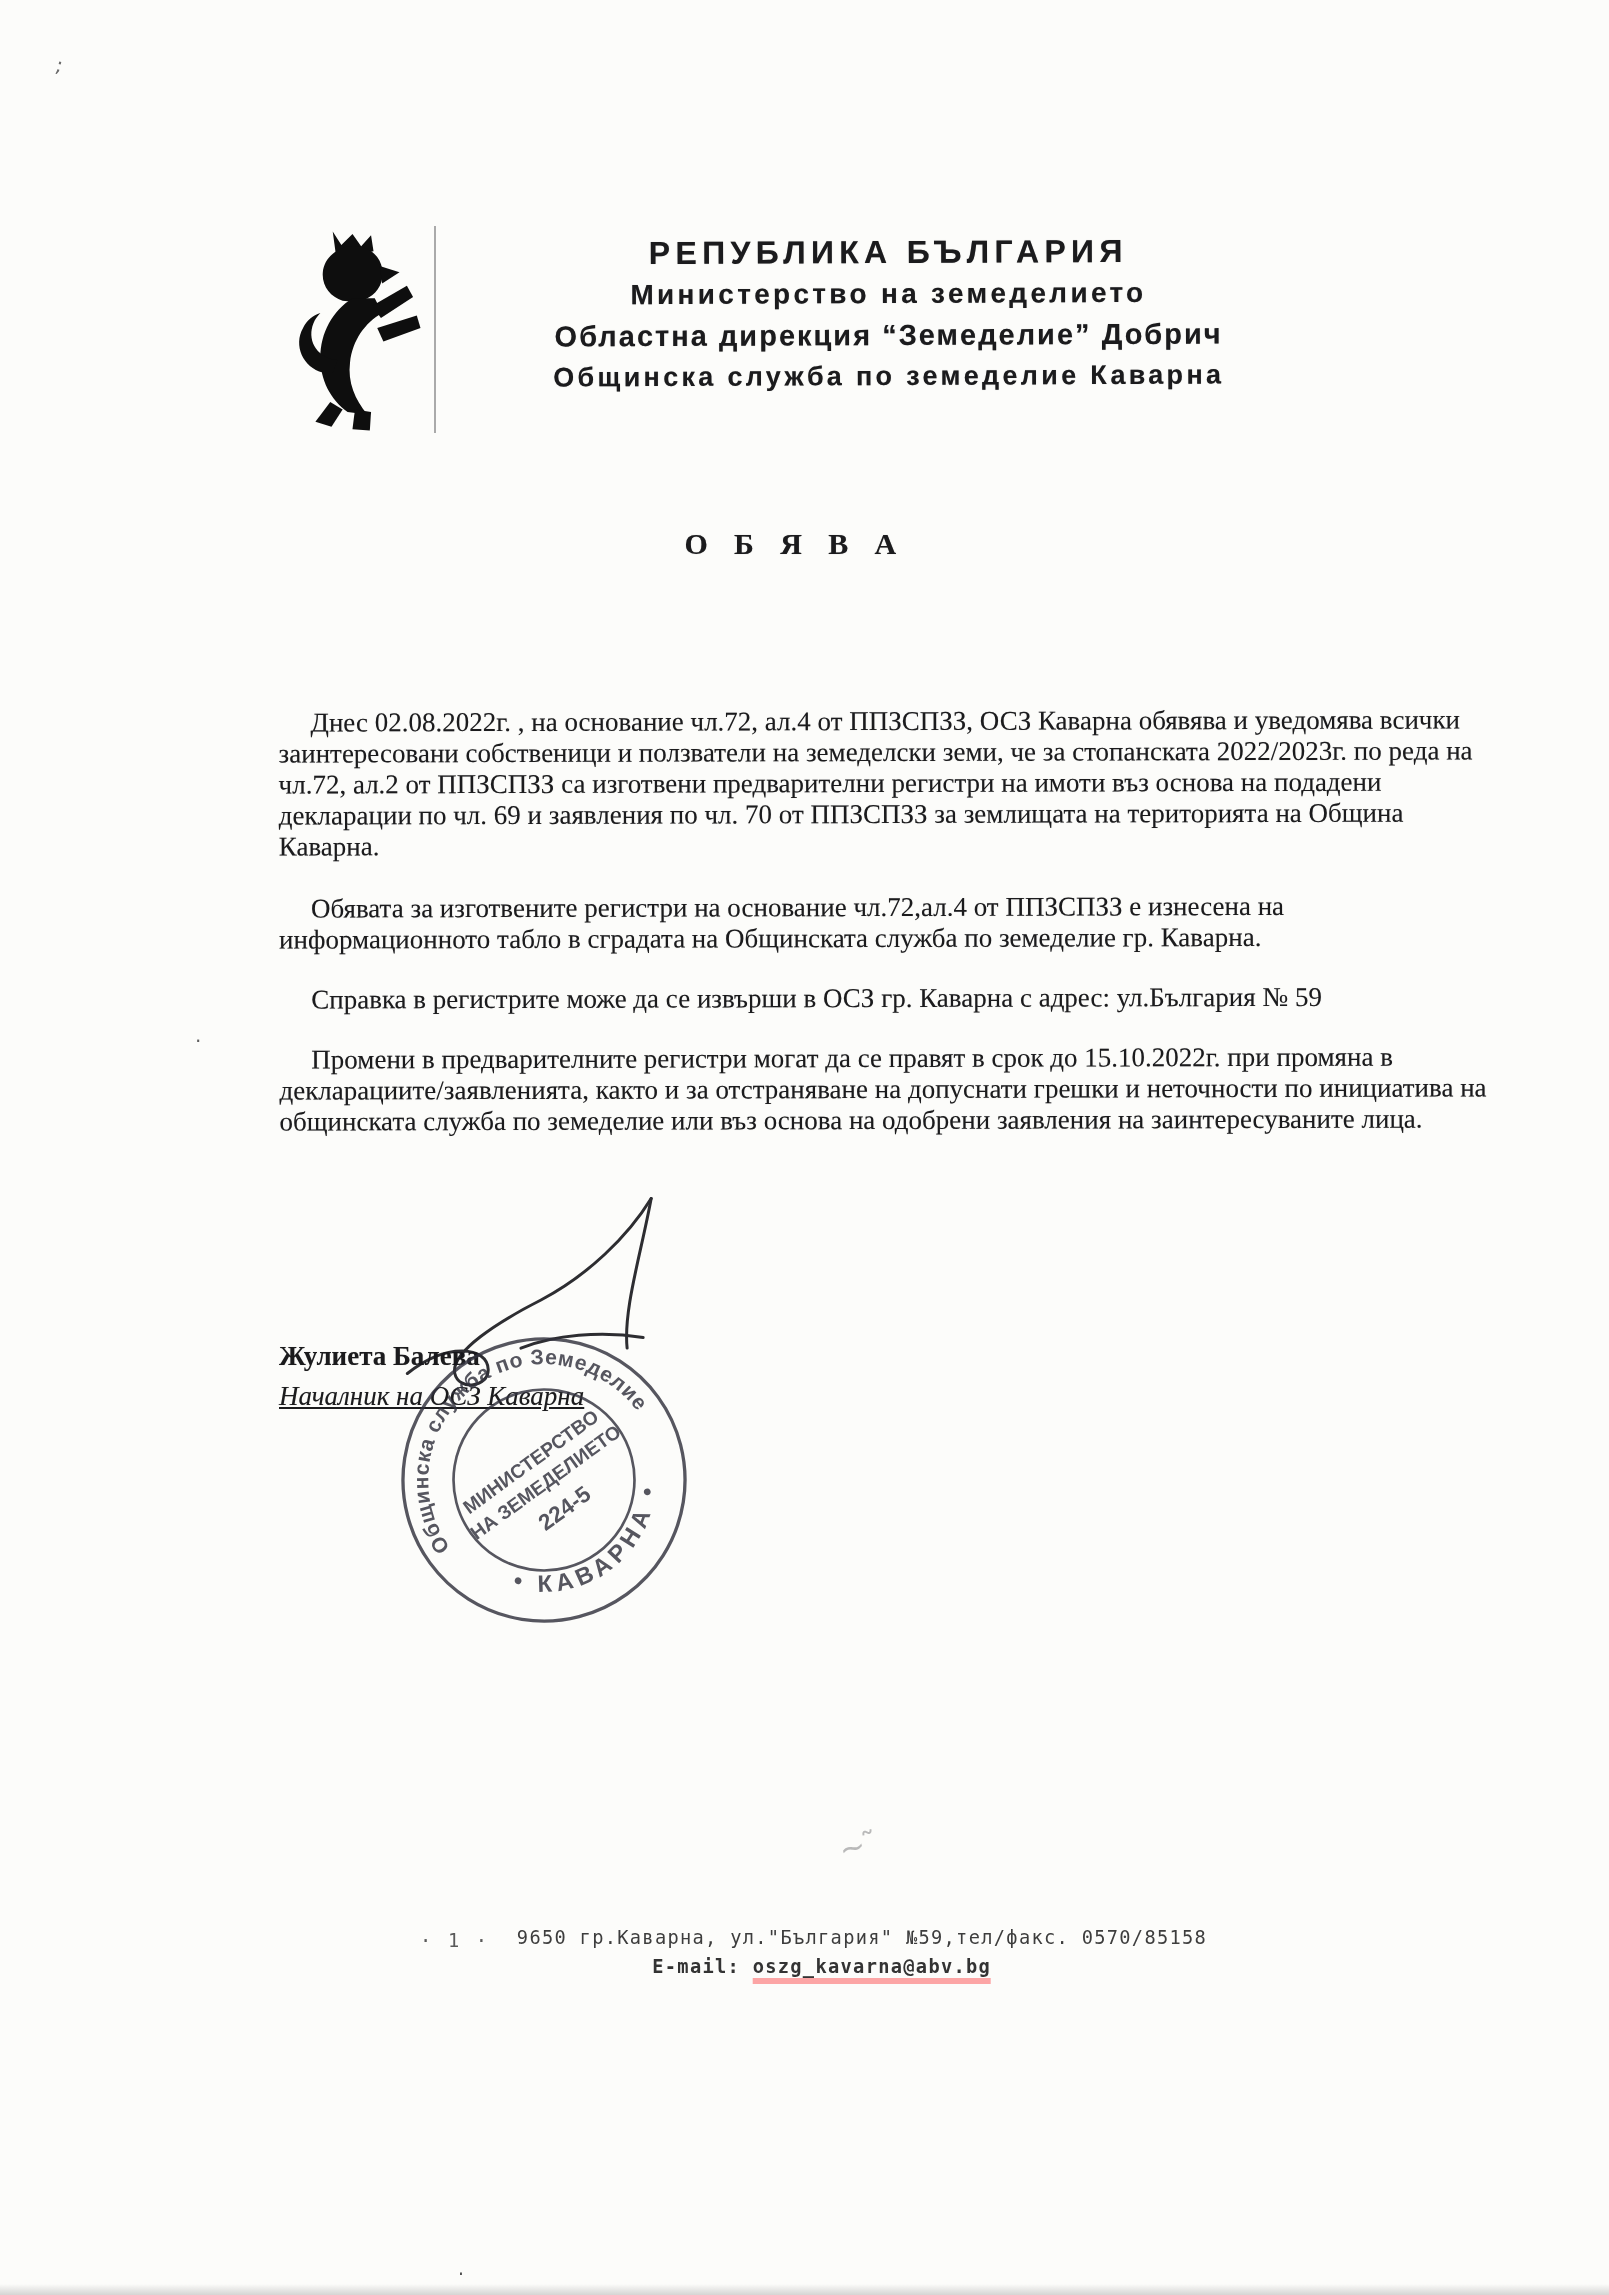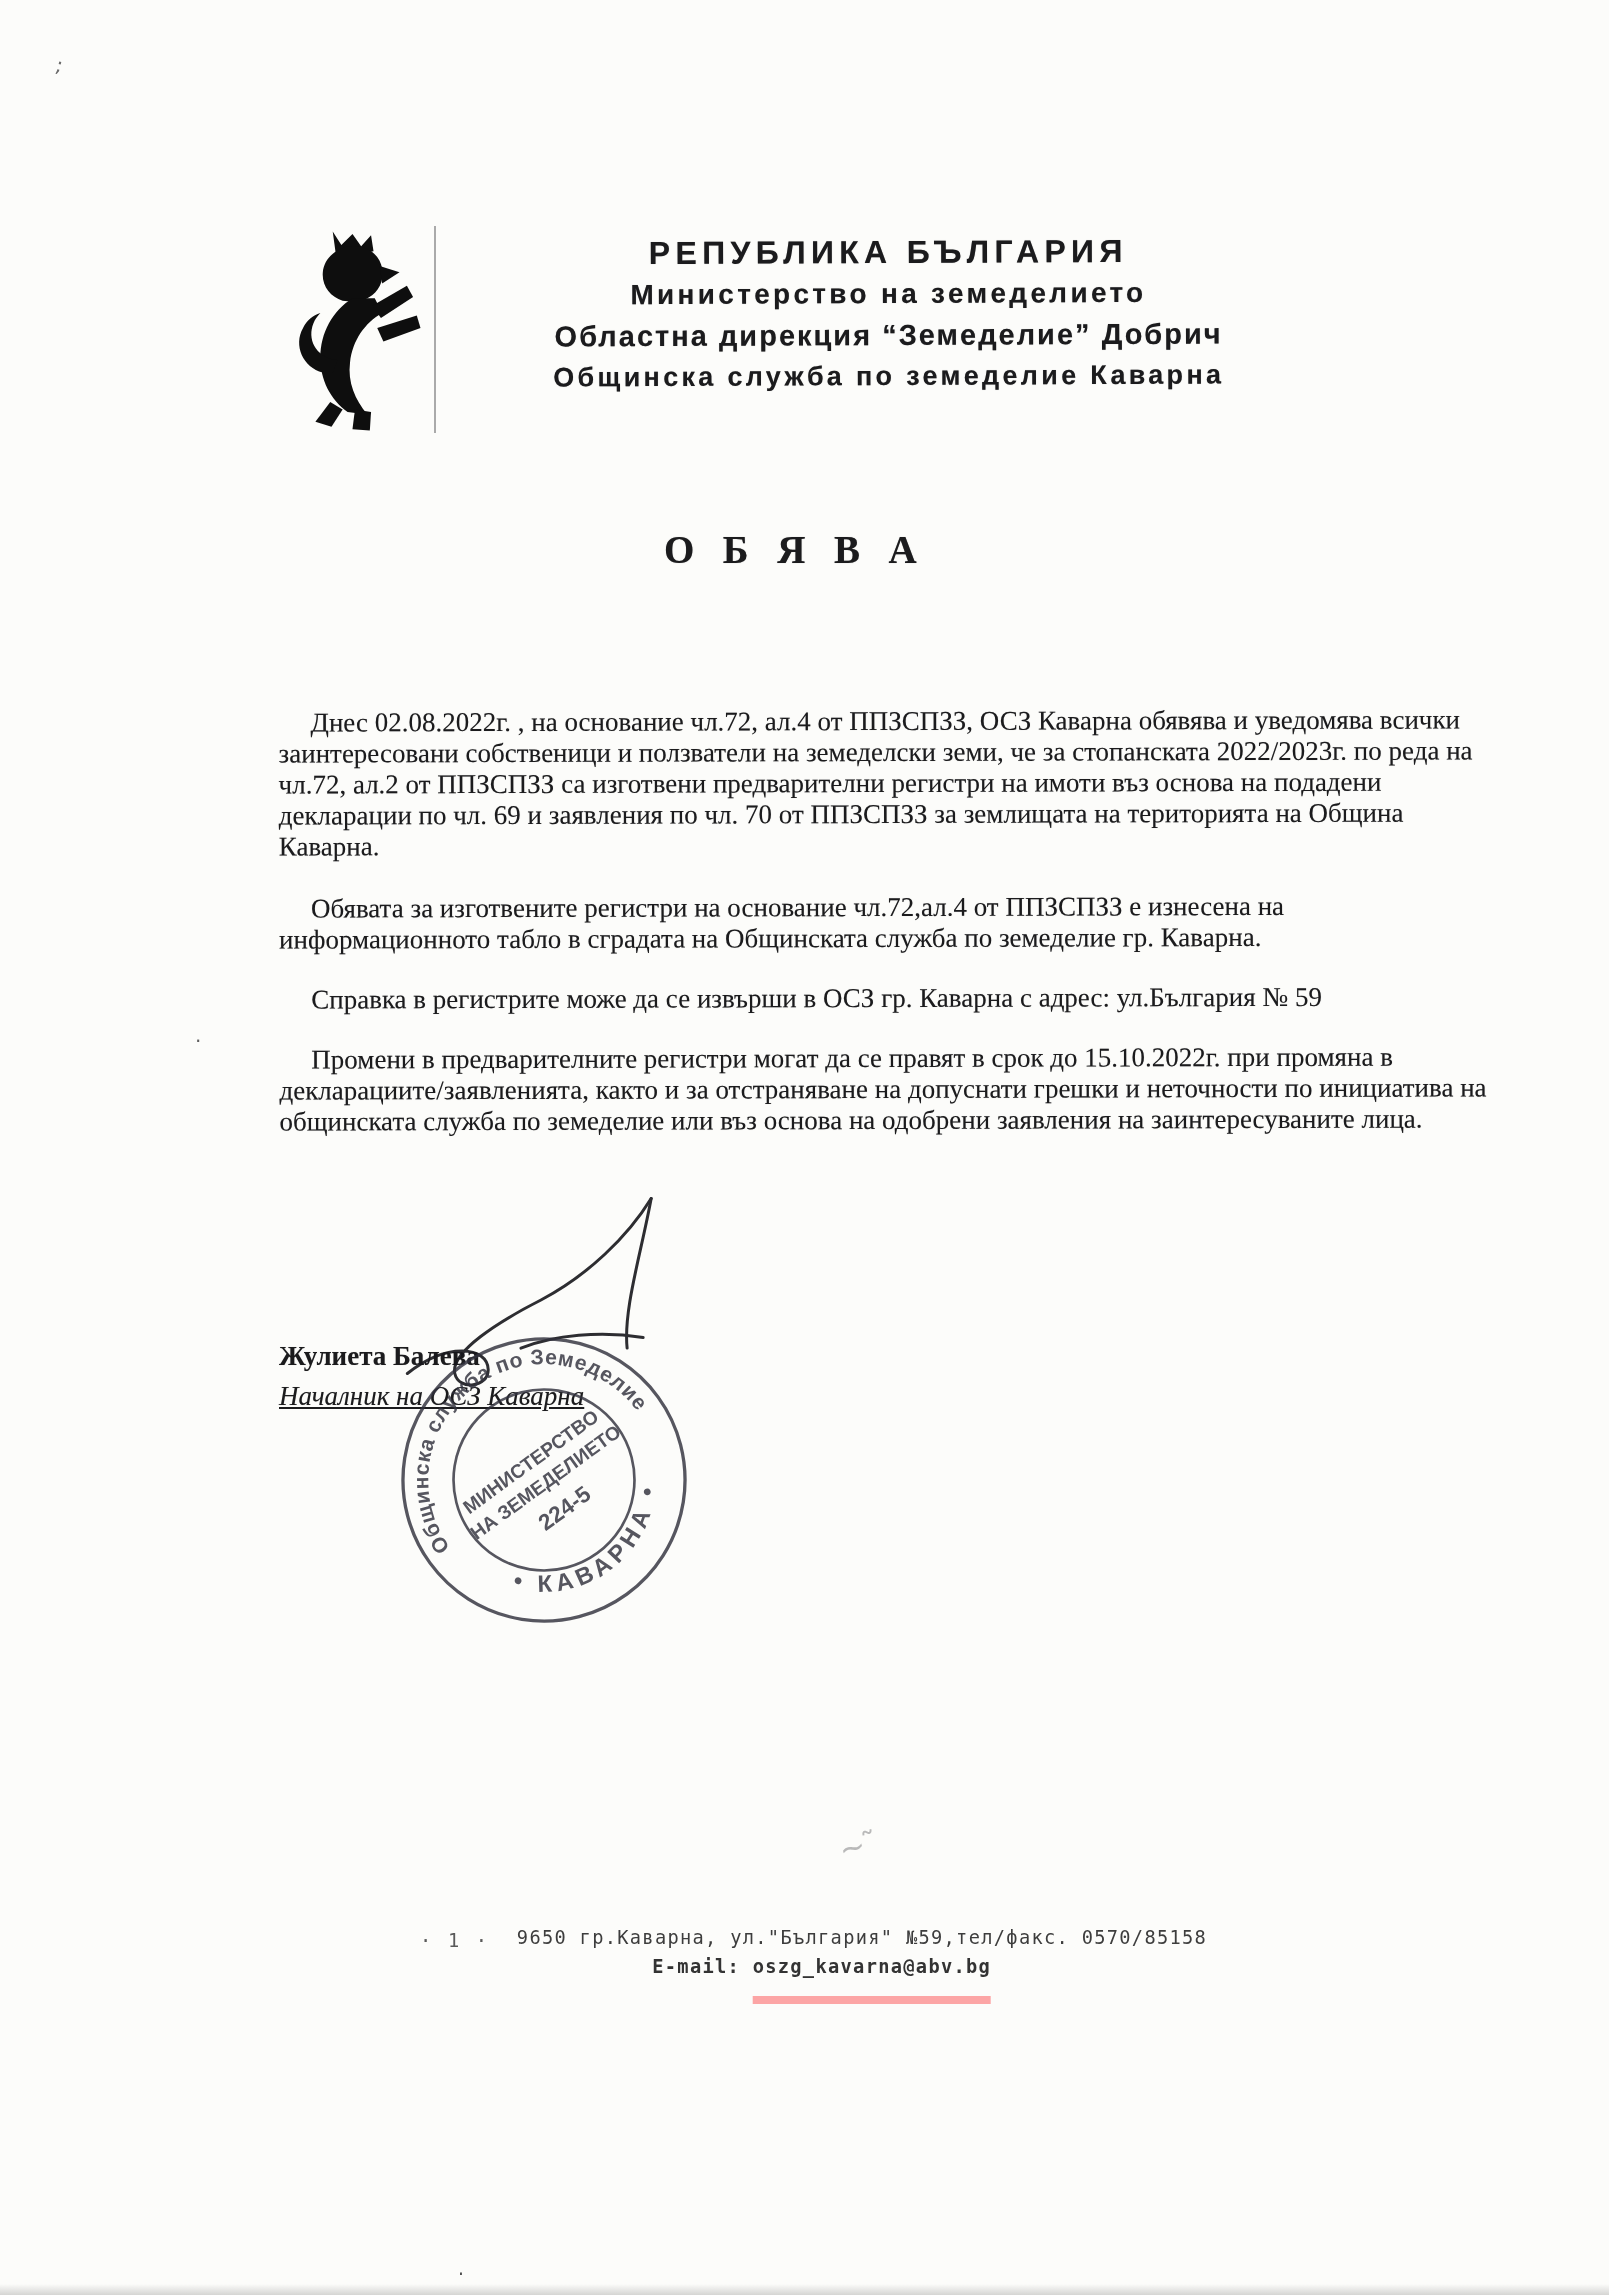--- a/index.html
+++ b/index.html
@@ -28,21 +28,21 @@
   }
   .h1{font-size:32px;line-height:1.12;letter-spacing:5.3px;margin-bottom:8px;}
   .h2{font-size:28px;line-height:1.1;letter-spacing:3.3px;margin-bottom:10.7px;}
   .h3{font-size:29px;line-height:1.1;letter-spacing:2px;margin-bottom:9.4px;}
   .h4{font-size:27px;line-height:1.1;letter-spacing:3.3px;}
 
   
   .doc-title{
     position:absolute;left:0;top:527px;width:1590px;text-align:center;
     font-family:"Liberation Serif", serif;font-weight:700;
-    font-size:39px;letter-spacing:9.4px;
+    font-size:30px;letter-spacing:9.4px;
     text-shadow:0 0 0.7px rgba(25,25,25,.5);
   }
 
   
   .bodytext{
     position:absolute;left:279px;top:706px;width:1213px;
     font-size:27px;line-height:31px;
     text-shadow:0 0 0.7px rgba(30,30,30,.35);
     transform:rotate(-0.15deg);
   }
@@ -59,21 +59,21 @@
   .stamp{position:absolute;left:391px;top:1327px;width:306px;height:306px;opacity:.82;}
 
   
   .footer{
     position:absolute;left:0;top:1927px;width:1610px;text-align:center;
     font-family:"DejaVu Sans Mono", monospace;
     font-size:18.7px;color:#3d3d3d;letter-spacing:1.3px;
   }
   .f1{transform:translateX(57px);}
   .f2{margin-top:8px;transform:translateX(16.7px);font-weight:700;color:#333;}
-  .email{border-bottom:8px solid #fca5a5;padding-bottom:19px;}
+  .email{border-bottom:6px solid #fca5a5;padding-bottom:1px;}
   .pagemark{
     position:absolute;left:420px;top:1930px;
     font-family:"DejaVu Sans Mono", monospace;font-size:18.7px;color:#5a5a5a;letter-spacing:2.7px;
   }
 
   
   .artifact{position:absolute;font-family:"DejaVu Sans", sans-serif;}
   .a1{left:56px;top:53px;font-size:20px;color:#6a6a6a;transform:rotate(14deg);}
   .a2{left:195px;top:1029px;font-size:20px;color:#5f5f5f;}
   .a3{left:839px;top:1828px;font-size:31px;color:#b9b9b9;transform:rotate(-14deg);letter-spacing:-2.7px;}

